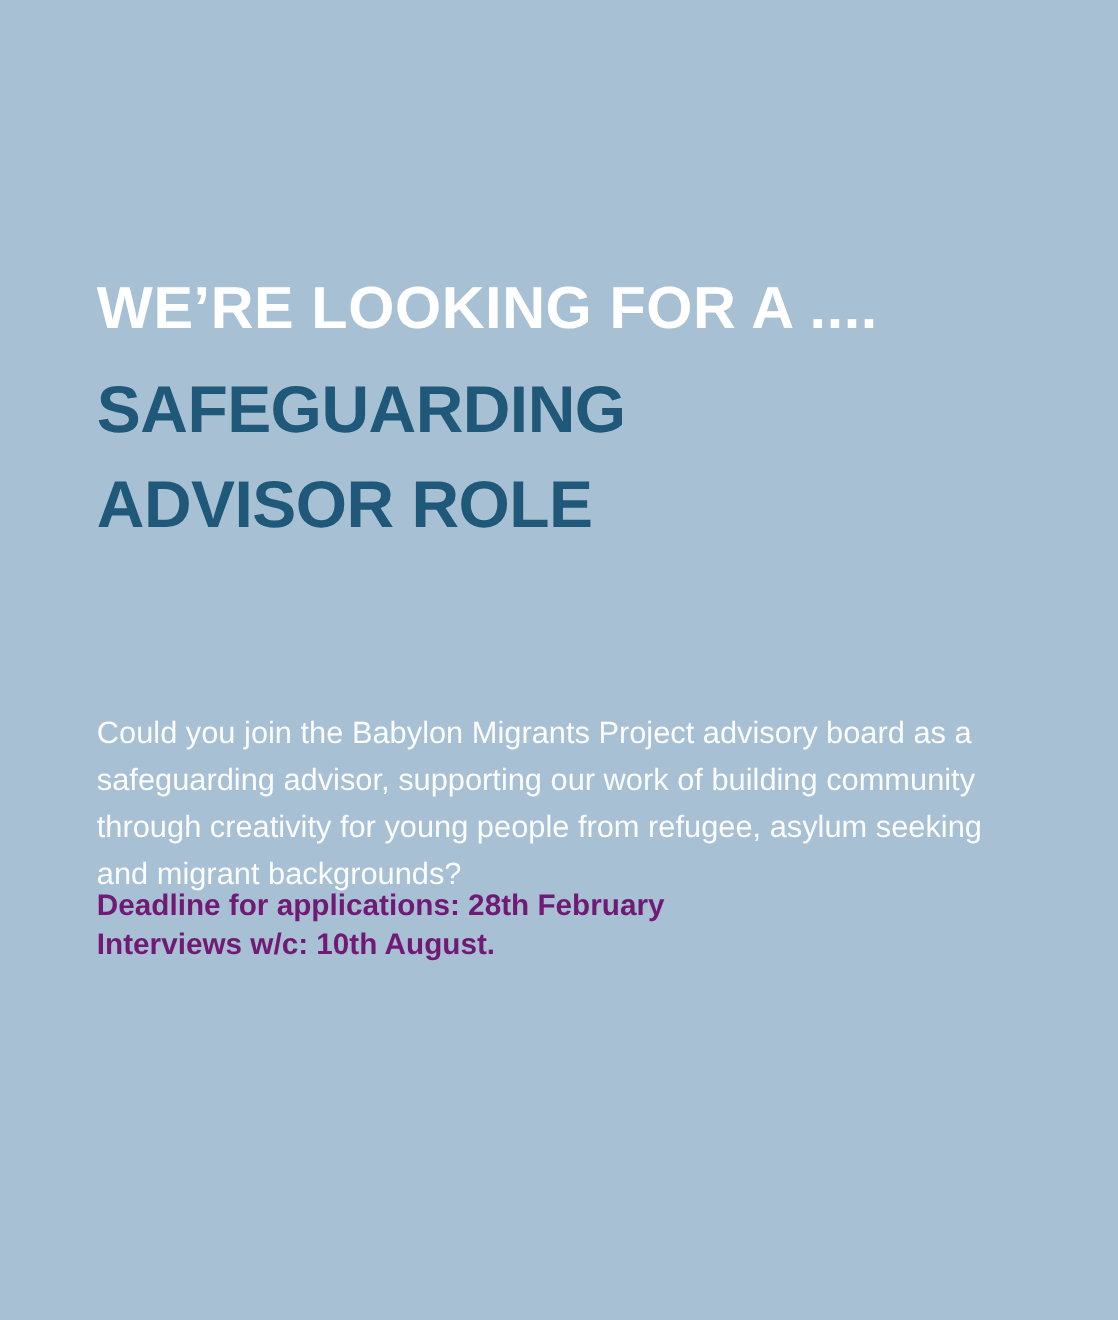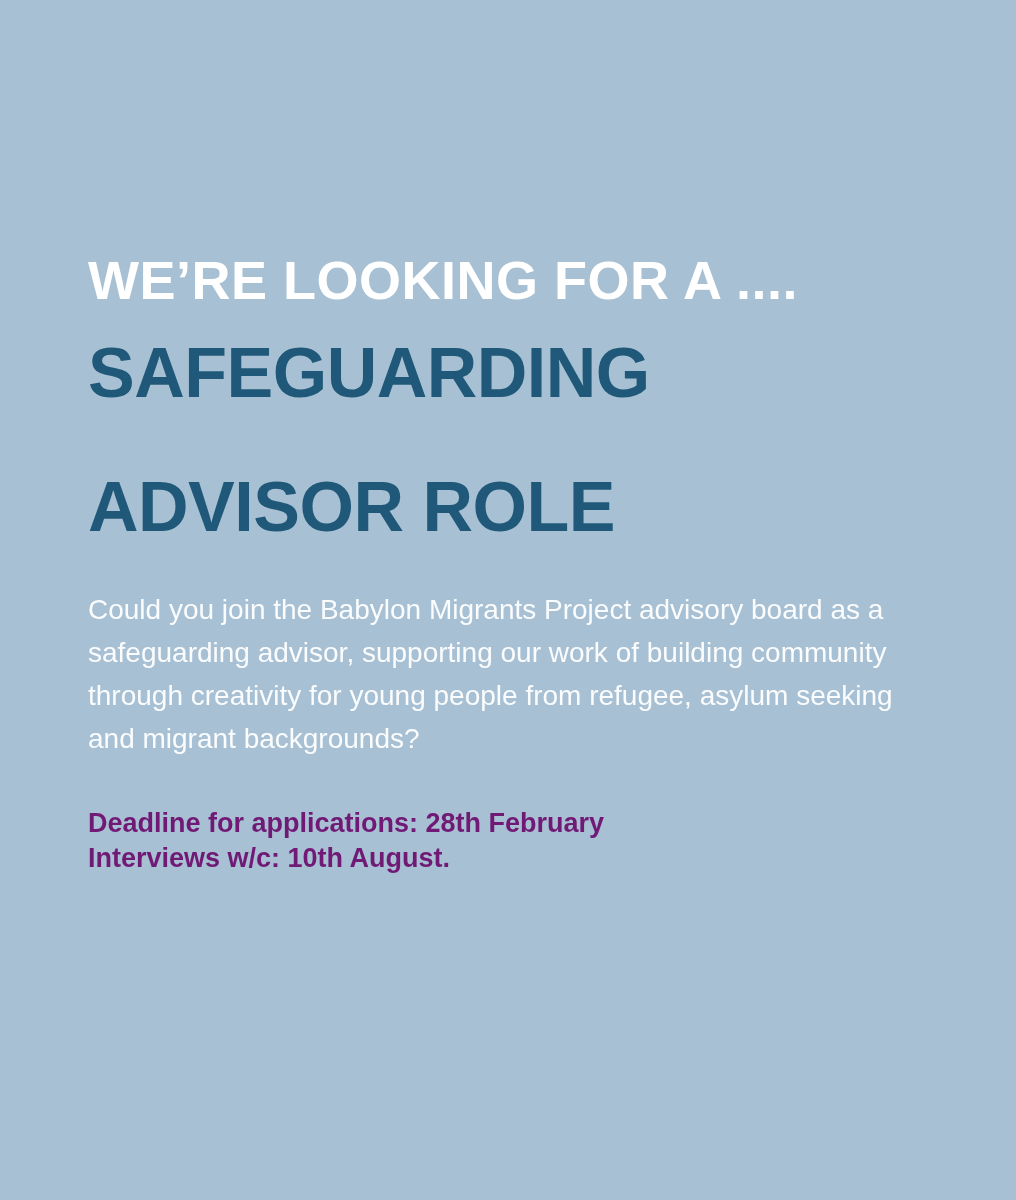--- a/index.html
+++ b/index.html
@@ -36,33 +36,32 @@
     font-weight: 700;
     letter-spacing: 0.5px;
     color: #ffffff;
     white-space: nowrap;
   }
   .headline {
     position: absolute;
     top: 330px;
     left: 0;
     width: 840px;
-    font-size: 70px;
+    font-size: 60px;
     line-height: 86px;
     font-weight: 700;
     letter-spacing: -0.5px;
     color: #1f5878;
   }
   .headline .line2 {
     display: block;
-    margin-top: 48px;
   }
   .body-text {
     position: absolute;
-    top: 588px;
+    top: 644px;
     left: 0;
     width: 810px;
     font-size: 28px;
     line-height: 43px;
     font-weight: 400;
     color: #fafcfd;
   }
   .deadline {
     position: absolute;
     top: 806px;

